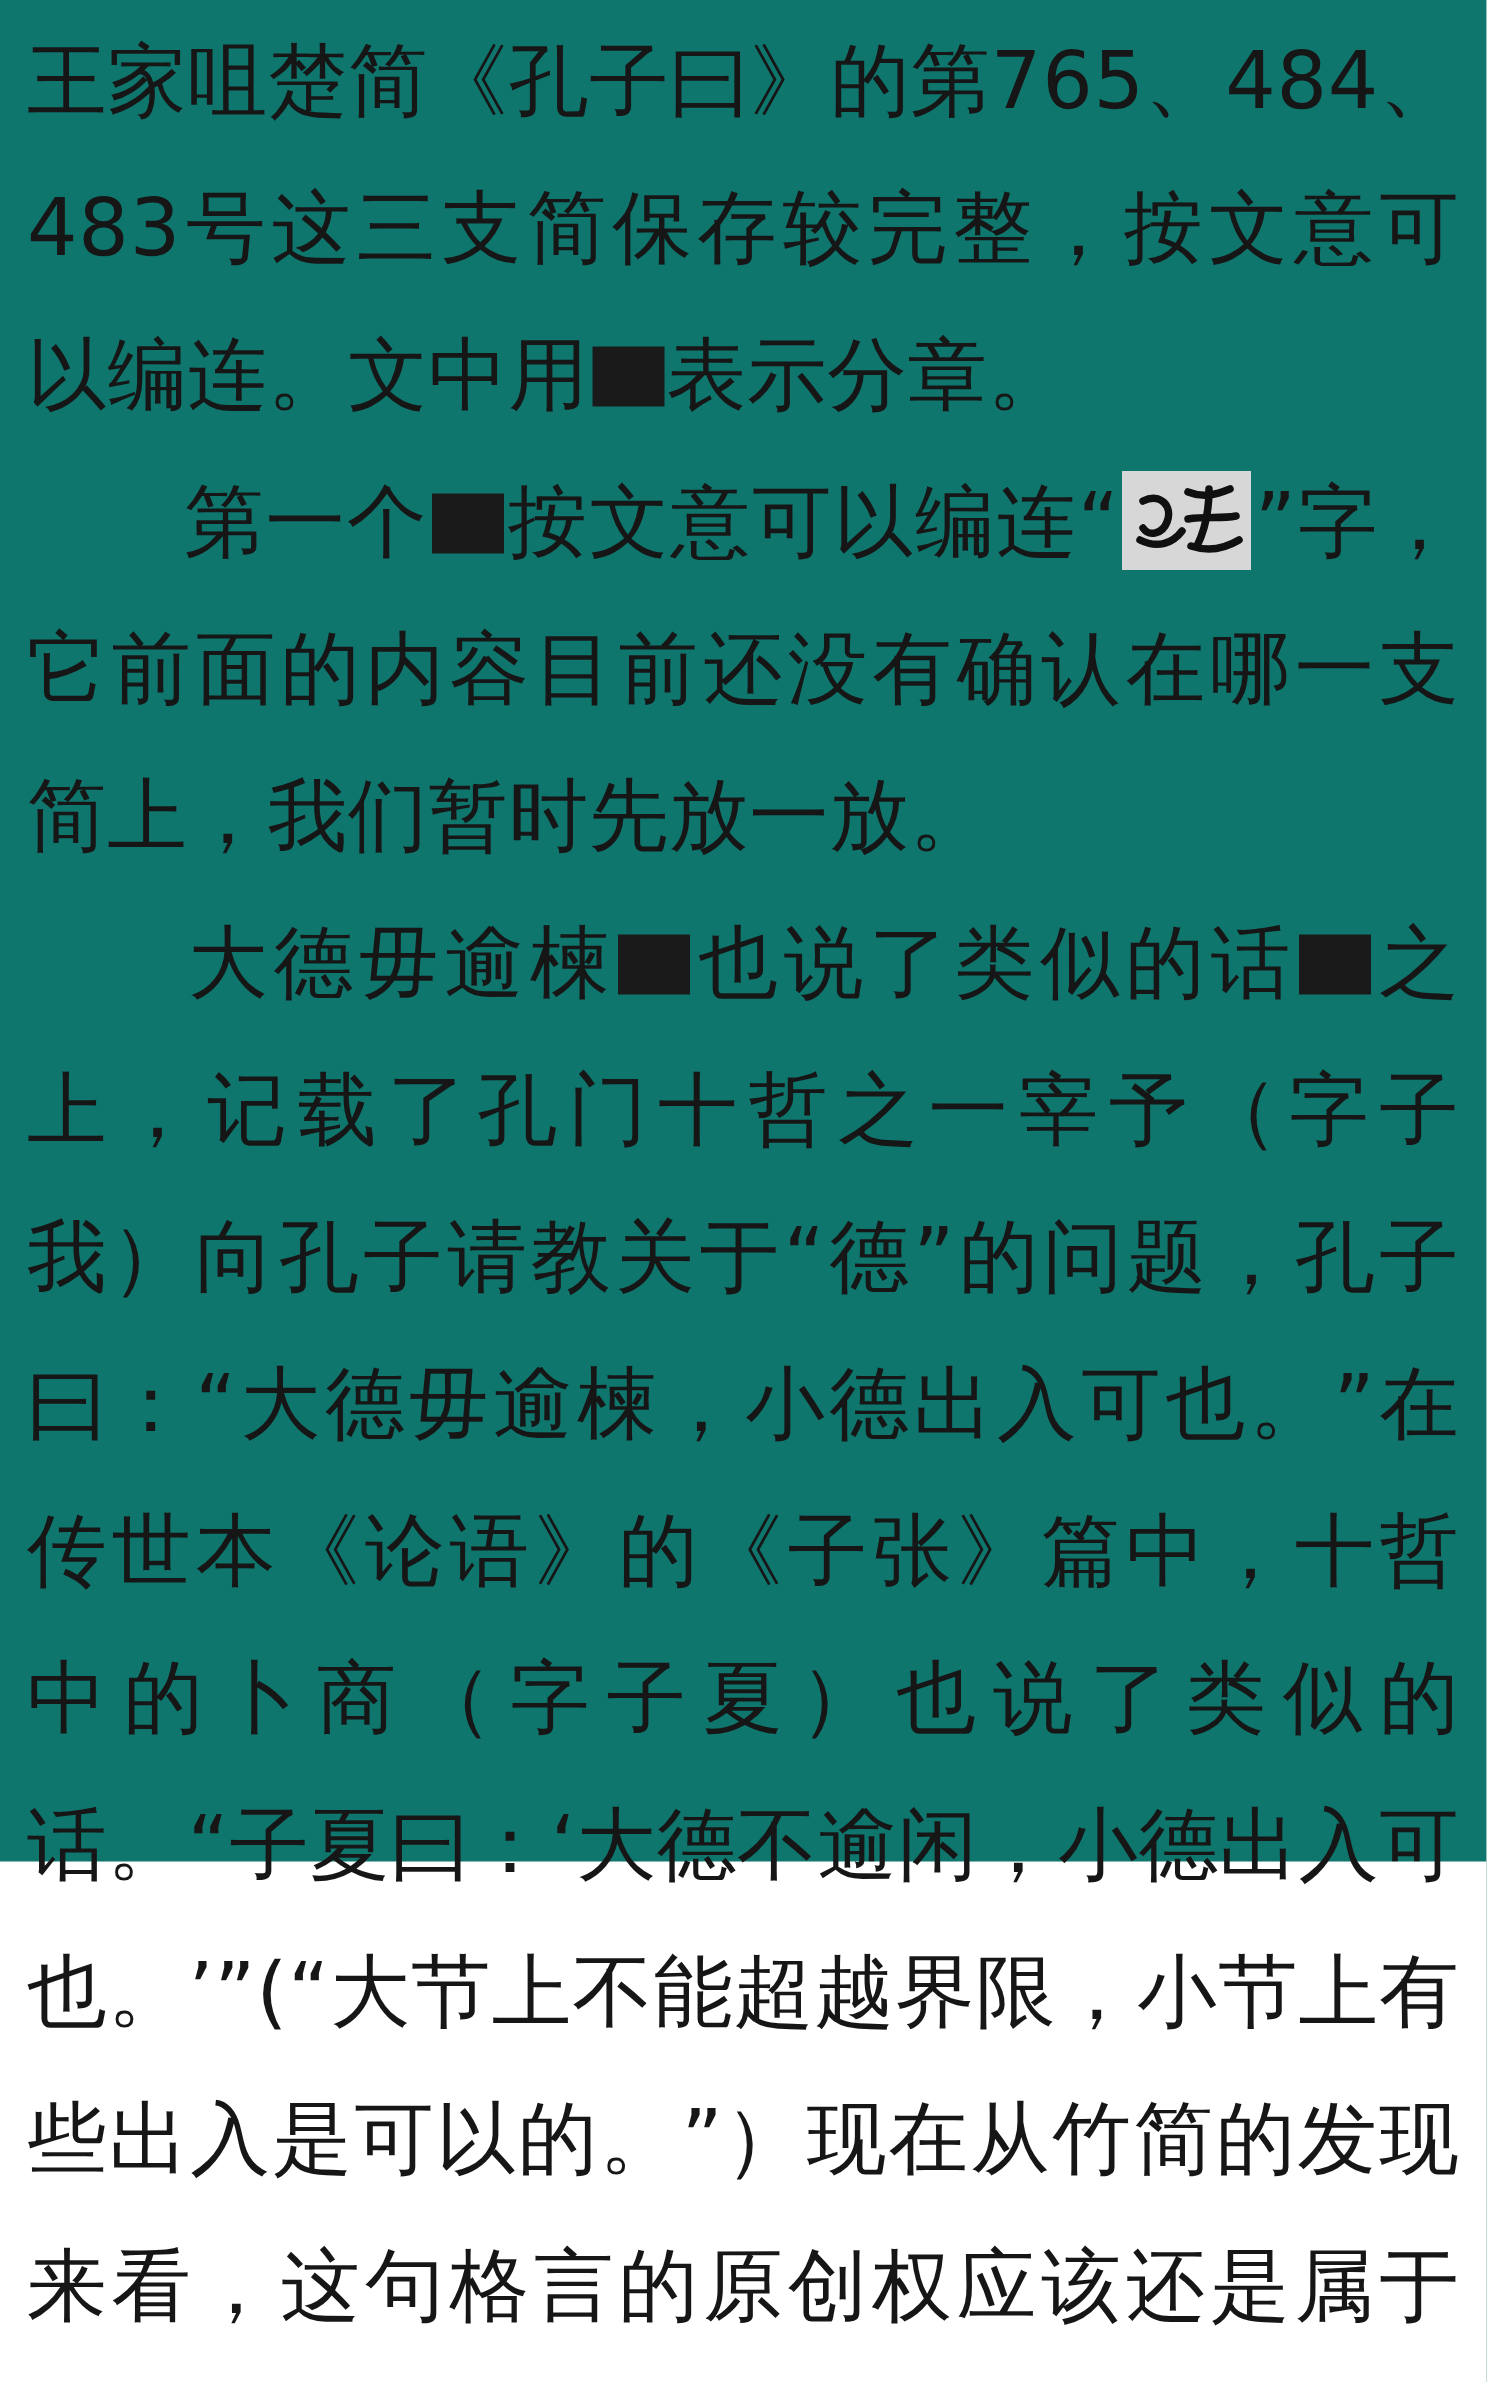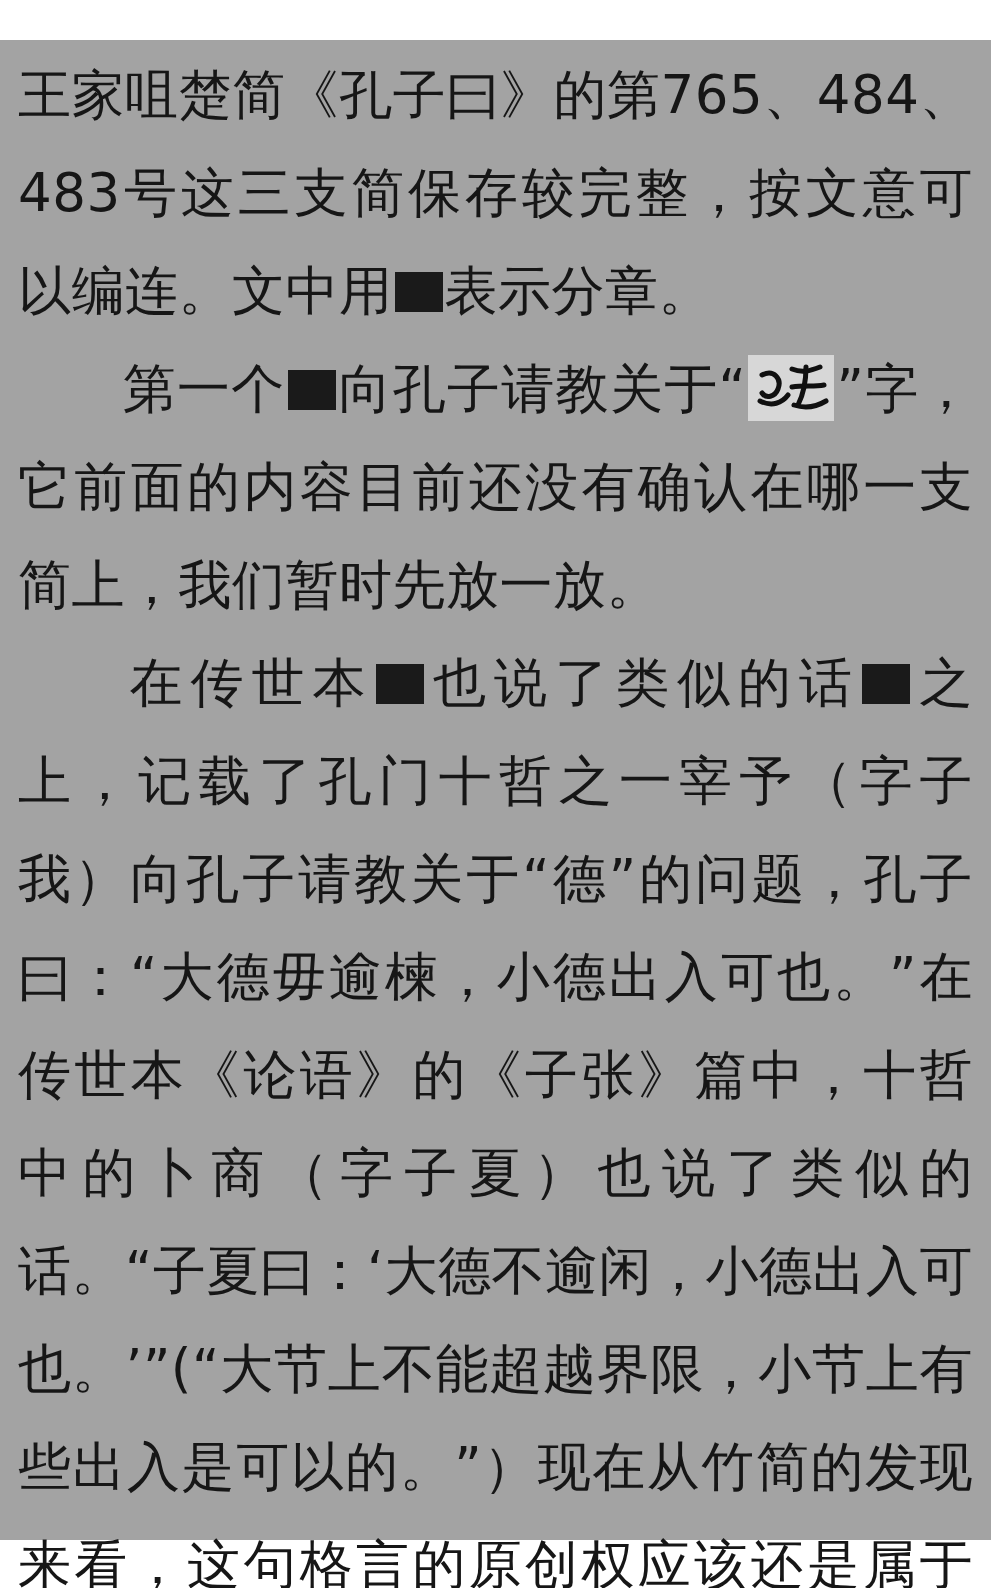--- a/index.html
+++ b/index.html
@@ -10,24 +10,23 @@
   body {
     width: 991px;
     height: 1588px;
     font-family: "DejaVu Sans", "Liberation Sans", sans-serif;
     color: #1a1a1a;
     overflow: hidden;
   }
   .page {
     box-sizing: border-box;
     width: 991px;
-    height: 1500px;
+    height: 1241px;
     padding: 6px 18px 0 18px;
-    background: #a3a3a3;
-    margin-top: 40px;
+    background: #0f766e;
   }
   .para {
     font-size: 53px;
     line-height: 98px;
     letter-spacing: 0.5px;
     text-align: justify;
     text-justify: inter-character;
     color: #161616;
     margin: 0;
     font-weight: 400;
@@ -64,24 +63,24 @@
     left: 0;
     top: 0;
   }
 </style>
 </head>
 <body>
 
 <div class="page">
   <div class="body">
       <p class="para"><span>王家咀楚简《孔子曰》的第765、484、483号这三支简保存较完整，按文意可以编连。文中用</span><span class="blk"></span><span>表示分章。</span></p>
-      <p class="para"><span class="indent"></span><span>第一个</span><span class="blk"></span><span>向孔子请教关于“</span><span class="glyph"><svg width="86" height="66" viewBox="0 0 86 66">
+      <p class="para"><span class="indent"></span><span>第一个</span><span class="blk"></span><span>按文意可以编连“</span><span class="glyph"><svg width="86" height="66" viewBox="0 0 86 66">
             <rect x="0" y="0" width="86" height="66" fill="#d7d7d7"></rect>
             <path d="M14 20 C26 14, 34 24, 30 34 C27 42, 18 44, 14 38" stroke="#101010" stroke-width="5" fill="none" stroke-linecap="round"></path>
             <path d="M12 46 C24 52, 34 48, 40 40" stroke="#101010" stroke-width="5" fill="none" stroke-linecap="round"></path>
             <path d="M44 14 C54 18, 62 16, 72 12" stroke="#101010" stroke-width="5" fill="none" stroke-linecap="round"></path>
             <path d="M58 12 C58 26, 56 38, 50 50" stroke="#101010" stroke-width="5" fill="none" stroke-linecap="round"></path>
             <path d="M44 32 C56 30, 66 32, 76 30" stroke="#101010" stroke-width="5" fill="none" stroke-linecap="round"></path>
             <path d="M46 50 C58 54, 68 52, 78 46" stroke="#101010" stroke-width="5" fill="none" stroke-linecap="round"></path>
           </svg></span><span>”字，它前面的内容目前还没有确认在哪一支简上，我们暂时先放一放。</span></p>
-      <p class="para"><span class="indent"></span><span>在传世本</span><span class="blk"></span><span>也说了类似的话</span><span class="blk"></span><span>之上，记载了孔门十哲之一宰予（字子我）向孔子请教关于“德”的问题，孔子曰：“大德毋逾楝，小德出入可也。”在传世本《论语》的《子张》篇中，十哲中的卜商（字子夏）也说了类似的话。“子夏曰：‘大德不逾闲，小德出入可也。’”(“大节上不能超越界限，小节上有些出入是可以的。”）现在从竹简的发现来看，这句格言的原创权应该还是属于孔夫子的。</span></p>
+      <p class="para"><span class="indent"></span><span>大德毋逾楝</span><span class="blk"></span><span>也说了类似的话</span><span class="blk"></span><span>之上，记载了孔门十哲之一宰予（字子我）向孔子请教关于“德”的问题，孔子曰：“大德毋逾楝，小德出入可也。”在传世本《论语》的《子张》篇中，十哲中的卜商（字子夏）也说了类似的话。“子夏曰：‘大德不逾闲，小德出入可也。’”(“大节上不能超越界限，小节上有些出入是可以的。”）现在从竹简的发现来看，这句格言的原创权应该还是属于孔夫子的。</span></p>
     </div>
 </div>
 
 </body></html>

